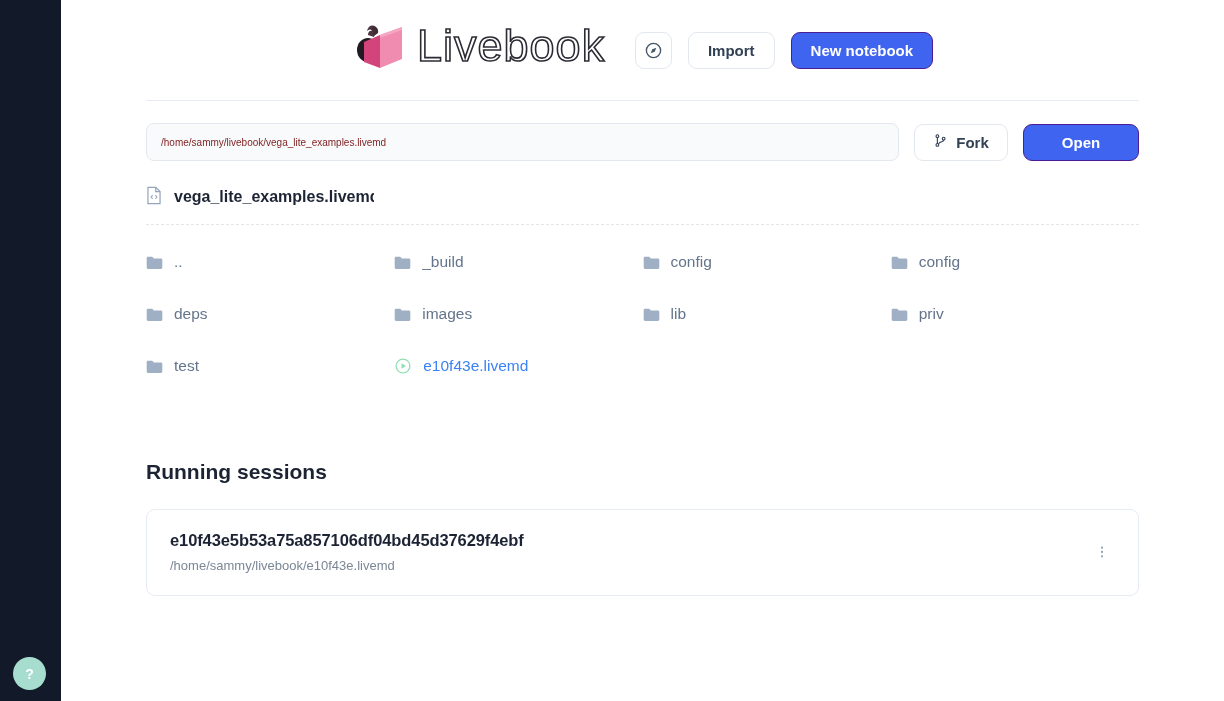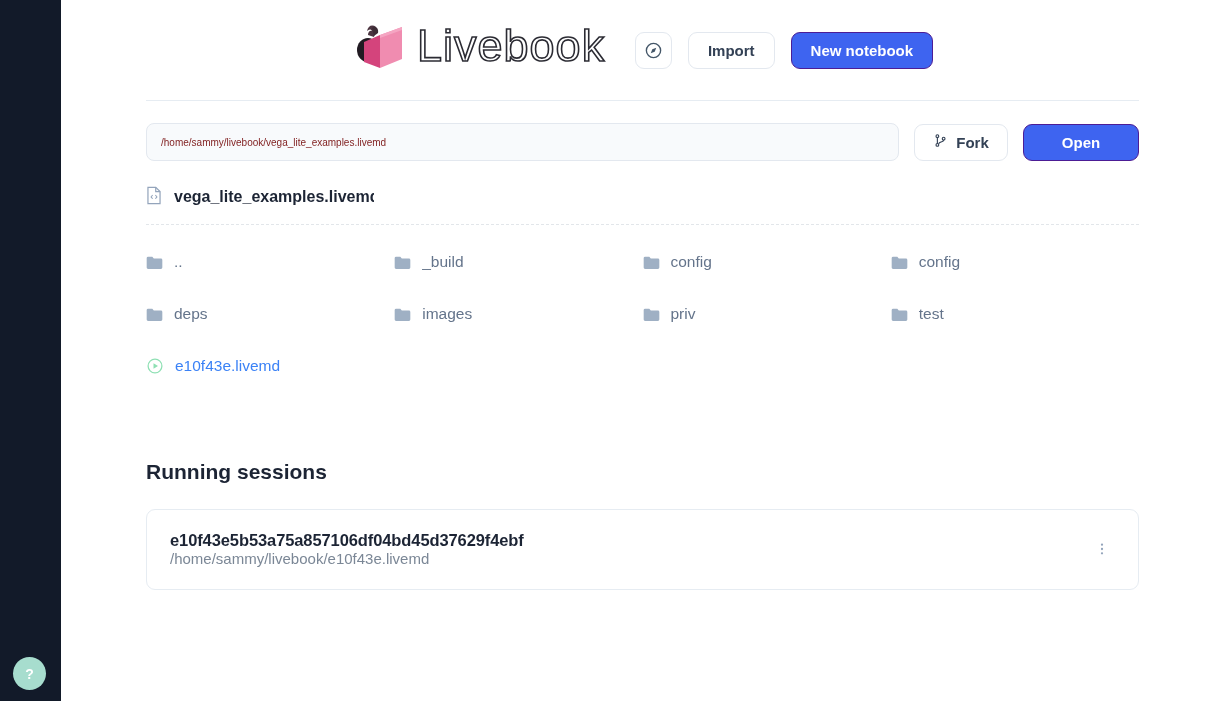--- a/index.html
+++ b/index.html
@@ -225,22 +225,23 @@
   }
 
   .session-name {
     font-size: 16.5px;
     font-weight: 700;
     color: #1c2434;
     letter-spacing: -0.1px;
   }
 
   .session-path {
-    font-size: 15px;
+    font-size: 13px;
     color: #7b8796;
+    margin-top: 8px;
   }
 
   .session-menu {
     width: 28px;
     height: 28px;
     display: flex;
     align-items: center;
     justify-content: center;
     cursor: pointer;
     background: none;
@@ -371,20 +372,28 @@
             </svg>
           </span>
           <span class="file-label">images</span>
         </div>
         <div class="file-entry">
           <span class="file-icon">
             <svg width="17" height="15" viewBox="0 0 20 17" xmlns="http://www.w3.org/2000/svg">
               <path d="M0.8 3.2 A1.6 1.6 0 0 1 2.4 1.6 L7.4 1.6 L9.2 3.9 L17.6 3.9 A1.6 1.6 0 0 1 19.2 5.5 L19.2 14.4 A1.6 1.6 0 0 1 17.6 16 L2.4 16 A1.6 1.6 0 0 1 0.8 14.4 Z" fill="#9fb0c4"></path>
             </svg>
           </span>
+          <span class="file-label">lib</span>
+        </div>
+        <div class="file-entry">
+          <span class="file-icon">
+            <svg width="17" height="15" viewBox="0 0 20 17" xmlns="http://www.w3.org/2000/svg">
+              <path d="M0.8 3.2 A1.6 1.6 0 0 1 2.4 1.6 L7.4 1.6 L9.2 3.9 L17.6 3.9 A1.6 1.6 0 0 1 19.2 5.5 L19.2 14.4 A1.6 1.6 0 0 1 17.6 16 L2.4 16 A1.6 1.6 0 0 1 0.8 14.4 Z" fill="#9fb0c4"></path>
+            </svg>
+          </span>
           <span class="file-label">priv</span>
         </div>
         <div class="file-entry">
           <span class="file-icon">
             <svg width="17" height="15" viewBox="0 0 20 17" xmlns="http://www.w3.org/2000/svg">
               <path d="M0.8 3.2 A1.6 1.6 0 0 1 2.4 1.6 L7.4 1.6 L9.2 3.9 L17.6 3.9 A1.6 1.6 0 0 1 19.2 5.5 L19.2 14.4 A1.6 1.6 0 0 1 17.6 16 L2.4 16 A1.6 1.6 0 0 1 0.8 14.4 Z" fill="#9fb0c4"></path>
             </svg>
           </span>
           <span class="file-label">test</span>
         </div>

